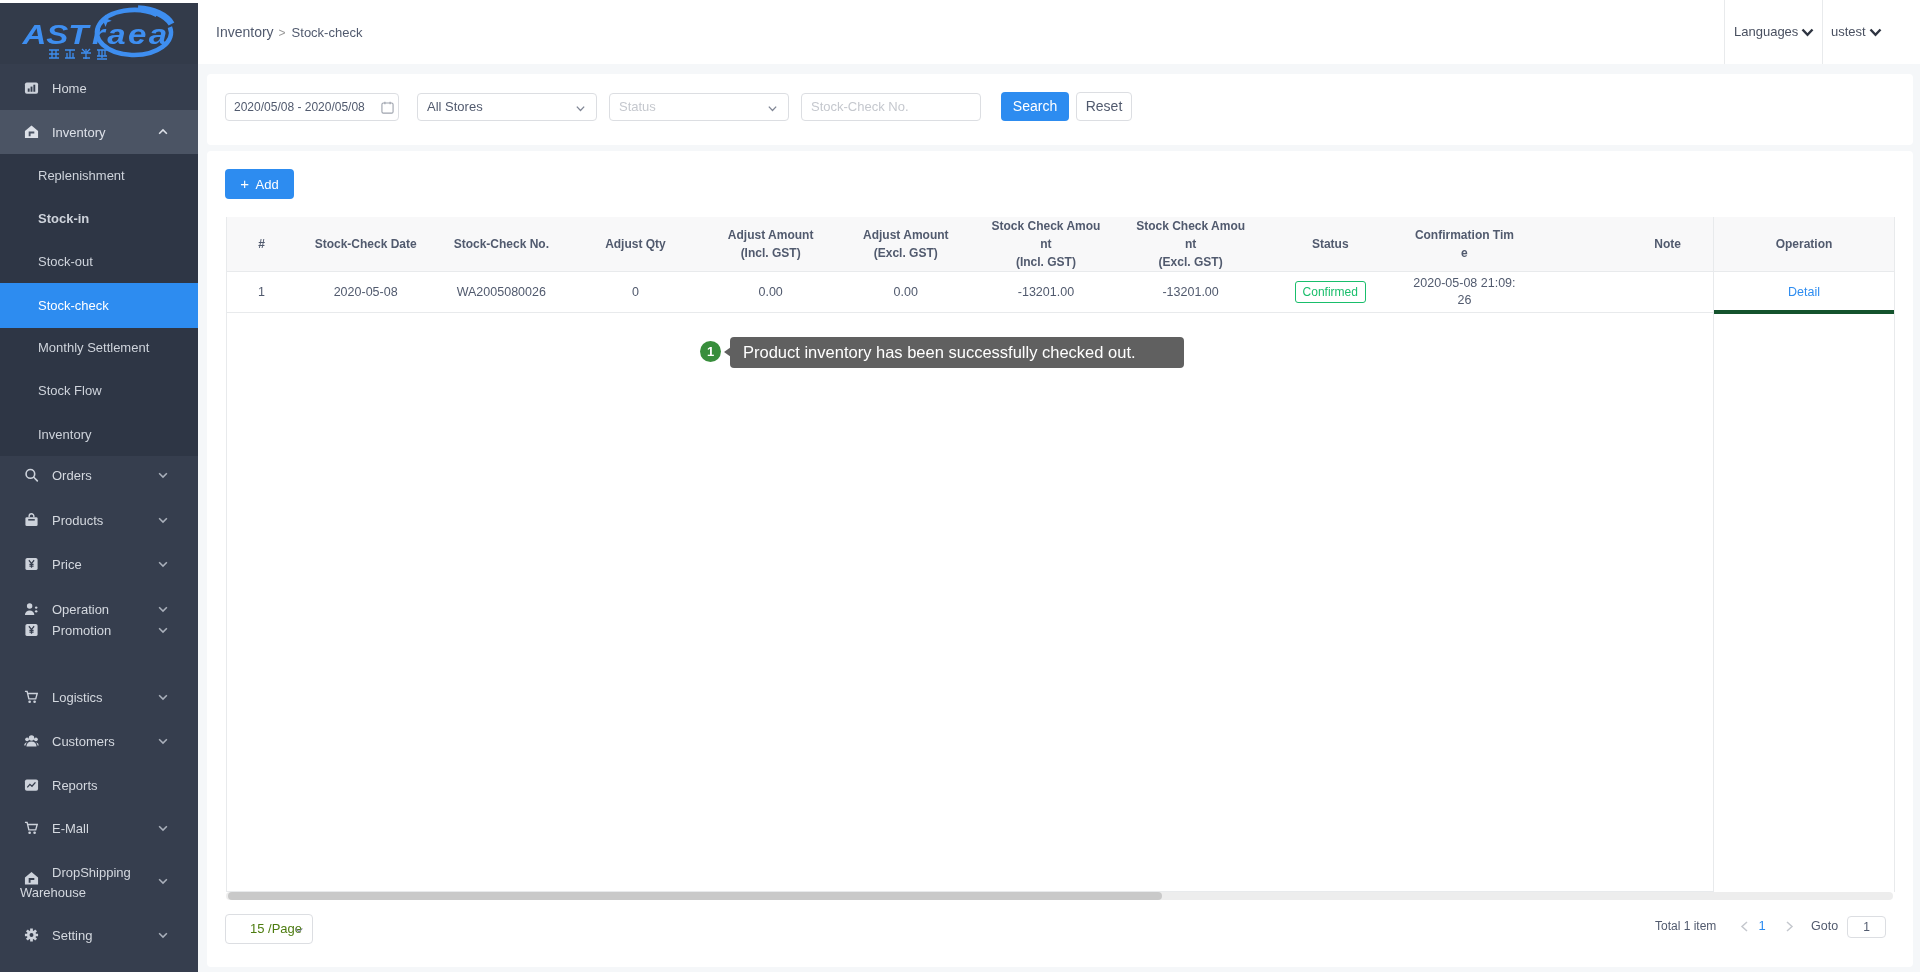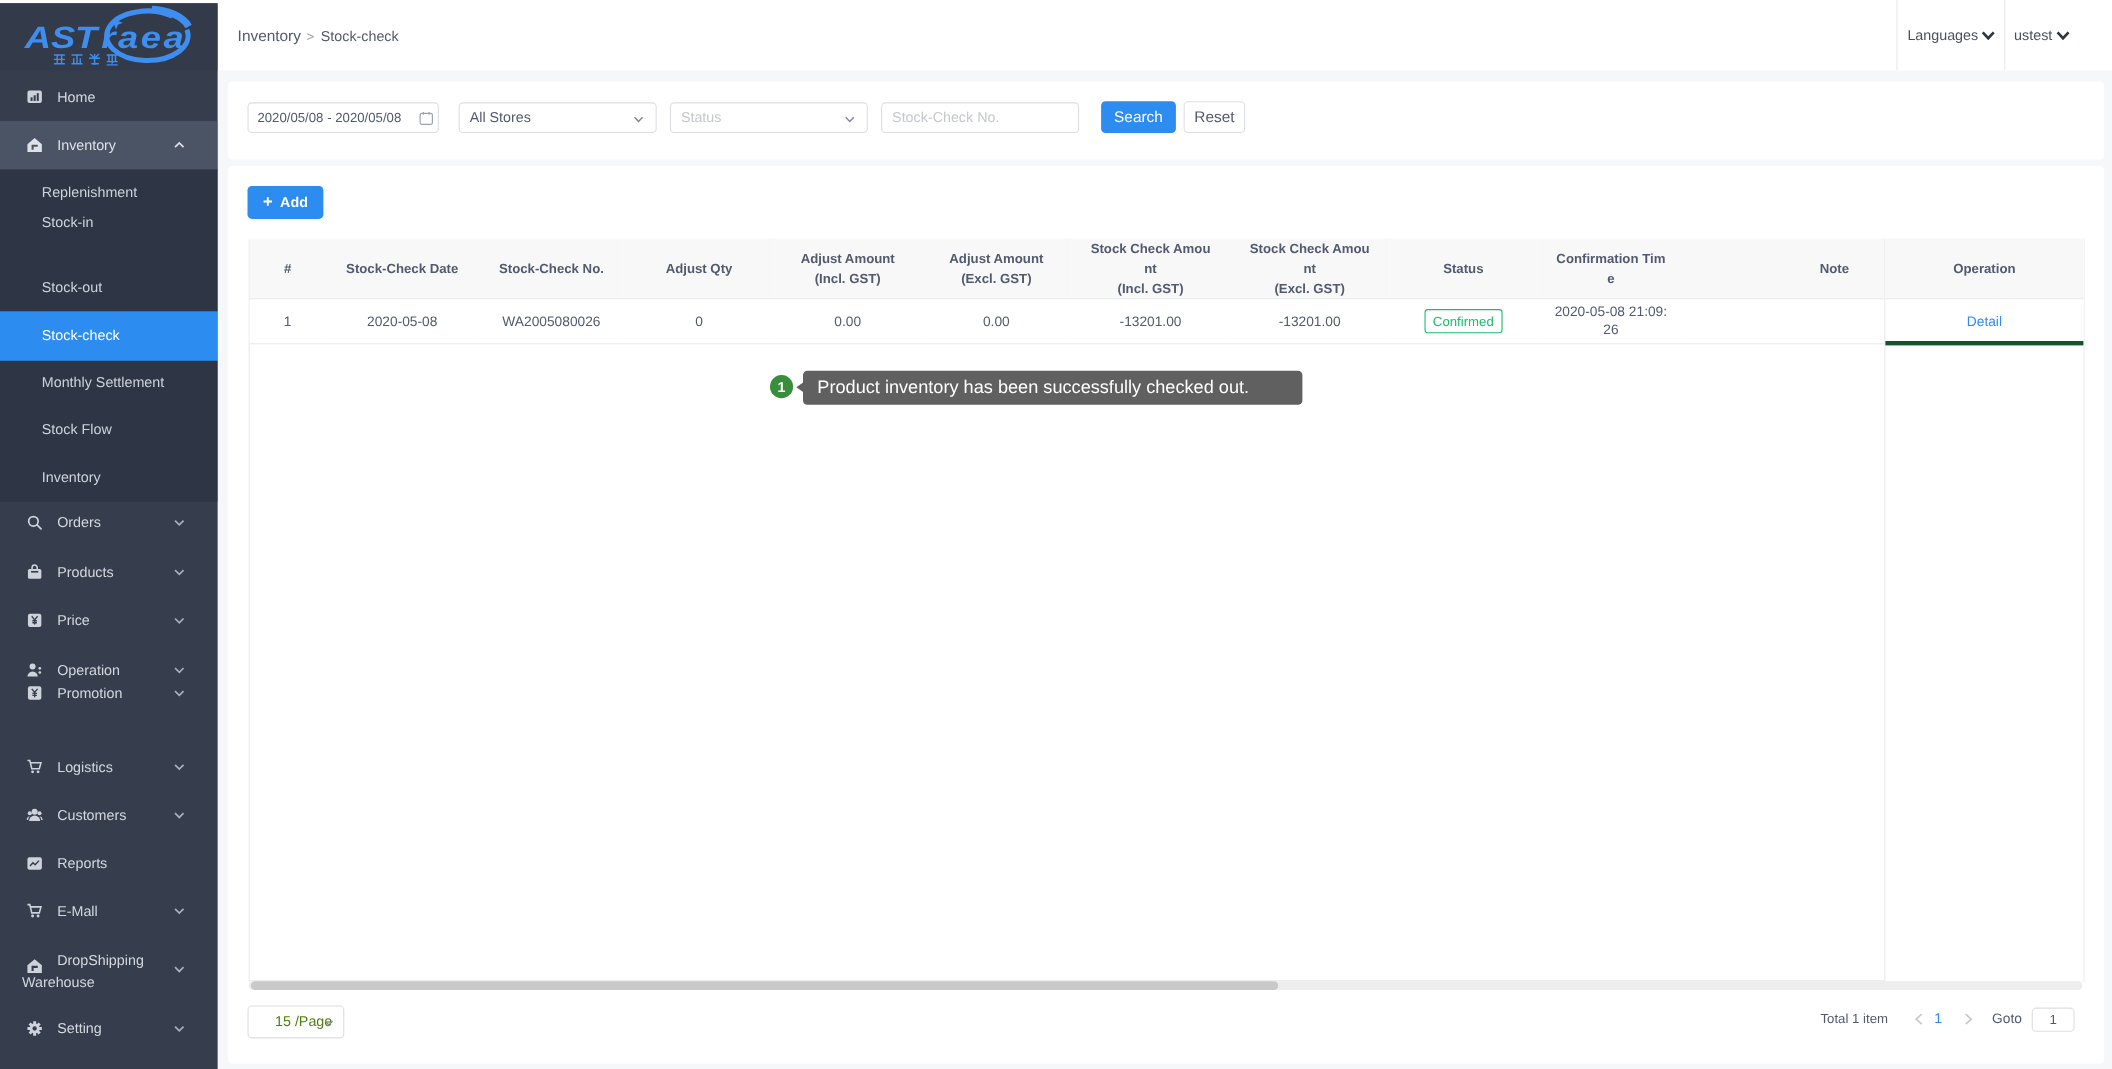--- a/index.html
+++ b/index.html
@@ -81,21 +81,21 @@
             <path d="M5 7.5 h6 v2 h-4 v3 h-2 z" fill="#4b5464"></path>
           </svg>
         <span class="txt">Inventory</span>
         <svg class="chev" viewBox="0 0 14 14">
             <polyline points="2.5,9 7,4.5 11.5,9" fill="none" stroke="#dde1e8" stroke-width="1.8"></polyline>
           </svg>
       </div>
       <div class="smitem" style="top:149.5px;height:44px;">
           <span class="txt">Replenishment</span>
         </div>
-      <div class="smitem" style="top:177px;height:44px;">
+      <div class="smitem" style="top:193px;height:44px;font-weight:bold;">
           <span class="txt">Stock-in</span>
         </div>
       <div class="smitem" style="top:236px;height:44px;">
           <span class="txt">Stock-out</span>
         </div>
       <div class="smitem" style="top:279.5px;height:45px;background:#2d8cf0;color:#fff;">
           <span class="txt">Stock-check</span>
         </div>
       <div class="smitem" style="top:322px;height:44px;">
           <span class="txt">Monthly Settlement</span>
@@ -272,21 +272,21 @@
       <div class="ipt" style="left:402px;top:19px;width:180px;font-size:13px;"><span class="ph">Status</span>
         <svg style="position:absolute;right:10px;top:9px;" width="11" height="11" viewBox="0 0 12 12">
             <polyline points="2,4 6,8.2 10,4" fill="none" stroke="#808695" stroke-width="1.4"></polyline>
           </svg>
       </div>
       <div class="ipt" style="left:594px;top:19px;width:180px;font-size:13px;"><span class="ph">Stock-Check No.</span></div>
       <div class="btn" style="left:794px;top:18px;width:68px;height:29px;background:#2d8cf0;color:#fff;line-height:29px;font-size:14px;">Search</div>
       <div class="btn" style="left:869px;top:18px;width:56px;height:29px;background:#fff;border:1px solid #dcdee2;color:#515a6e;line-height:27px;font-size:14px;">Reset</div>
     </div>
     <div class="card" id="maincard" style="left:9px;top:87px;width:1706px;height:816px;">
-      <div class="btn" style="left:18px;top:18px;width:69px;height:30px;background:#2d8cf0;color:#fff;line-height:30px;font-size:13px;font-weight:bold;"><span style="font-size:15px;">+</span>&nbsp; Add</div>
+      <div class="btn" style="left:18px;top:18px;width:69px;height:30px;background:#2d8cf0;color:#fff;line-height:30px;font-size:13px;"><span style="font-size:15px;">+</span>&nbsp; Add</div>
       <div id="tablewrap" style="position:absolute;left:19px;top:66px;width:1669px;height:675px;border-left:1px solid #e8eaec;border-right:1px solid #e8eaec;border-bottom:1px solid #e8eaec;">
         <table>
           <colgroup>
               <col style="width:69px">
               <col style="width:139px">
               <col style="width:132px">
               <col style="width:136px">
               <col style="width:134px">
               <col style="width:136px">
               <col style="width:144px">

